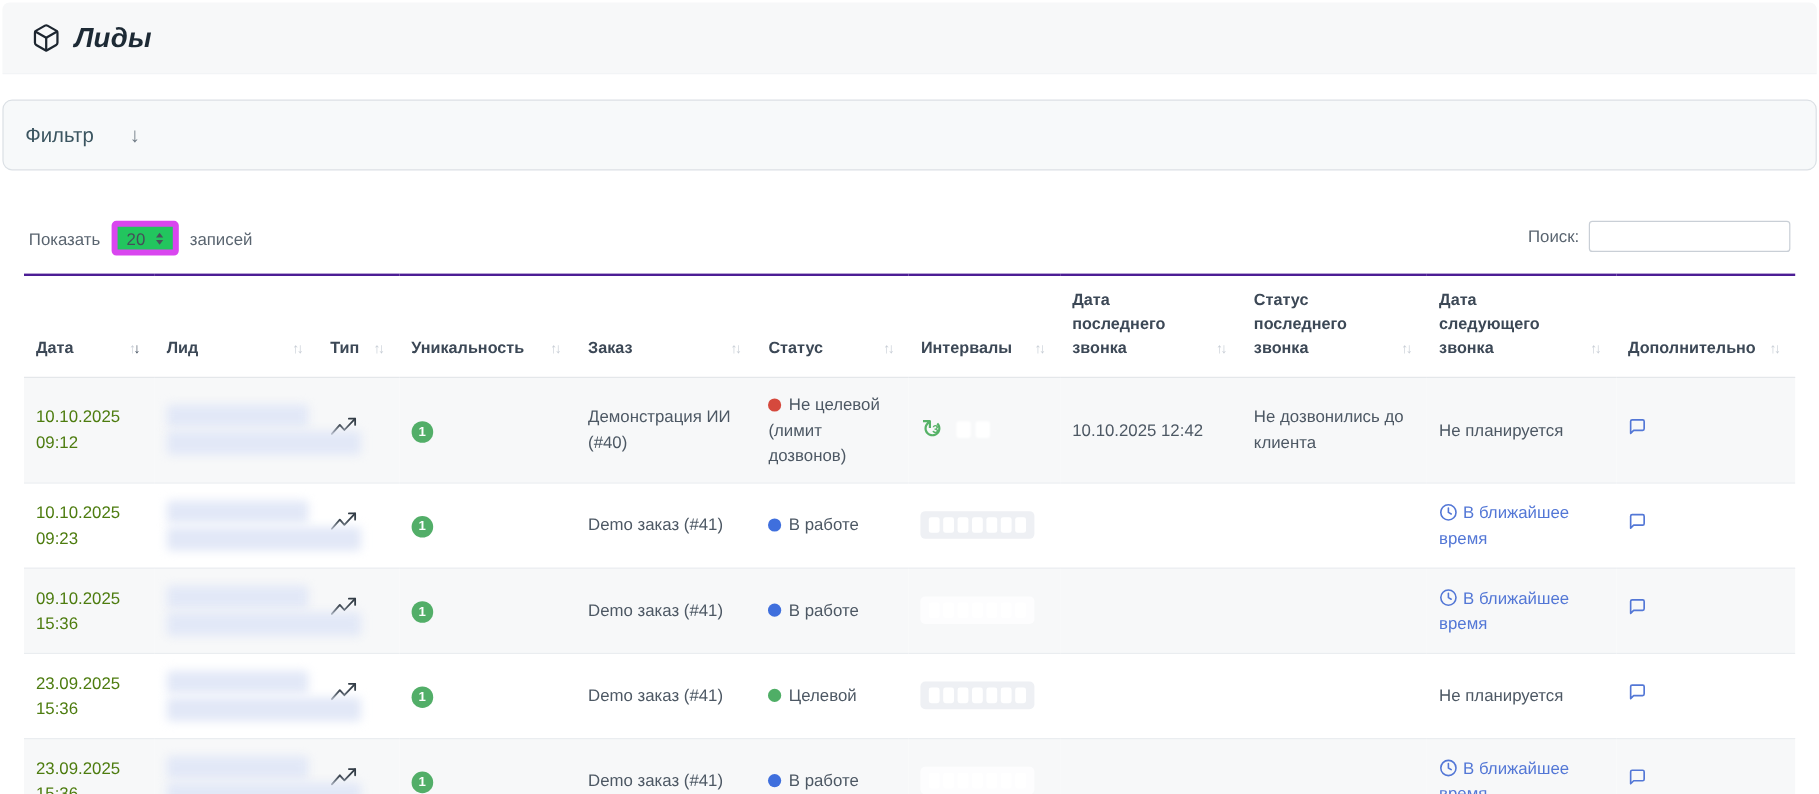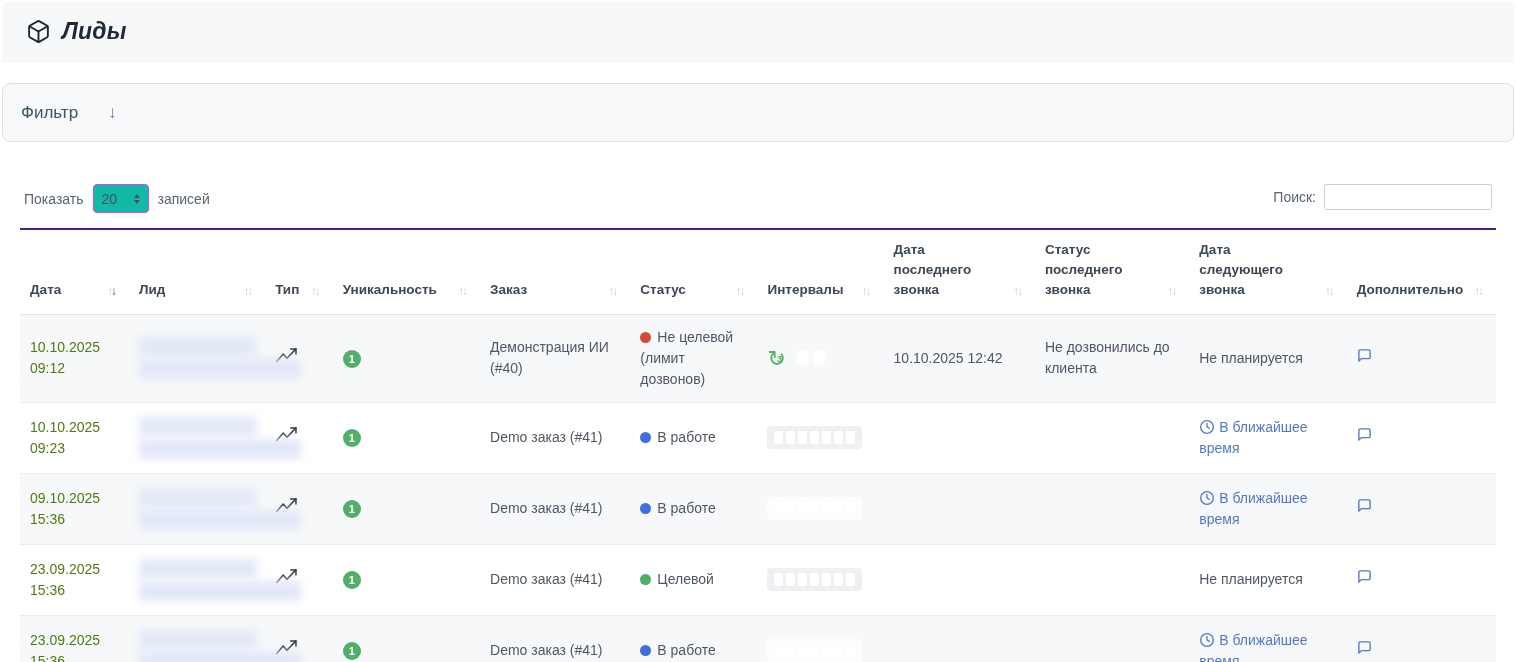--- a/index.html
+++ b/index.html
@@ -31,21 +31,21 @@
   .filter-chevron{ font-size:17px; color:#6e7a84; margin-top:1px; }
   
   .controls{
     margin:42px 24px 0 24px; height:30px;
     display:flex; justify-content:space-between; align-items:flex-start;
     font-size:14px; color:#5a6570;
   }
   .ctrl-left{ display:flex; align-items:center; gap:9px; }
   .page-size-select{
     height:29px; min-width:56px; padding:0 8px;
-    border:1px solid #d946ef; border-radius:4px; background:#14b8a6;
+    border:5px solid #d946ef; border-radius:4px; background:#22c55e;
     display:inline-flex; align-items:center; justify-content:space-between; gap:9px;
     color:#454f59; cursor:pointer;
   }
   .stepper{ display:flex; flex-direction:column; gap:2px; }
   .tri-up{ width:0;height:0;border-left:3.5px solid transparent;border-right:3.5px solid transparent;border-bottom:4.5px solid #49525c; }
   .tri-dn{ width:0;height:0;border-left:3.5px solid transparent;border-right:3.5px solid transparent;border-top:4.5px solid #49525c; }
   .ctrl-right{ display:flex; align-items:center; gap:8px; }
   .search-input{
     width:168px; height:26px; border:1px solid #c9cfd6; border-radius:3px;
     font-family:inherit; font-size:13px; padding:0 7px; outline:none; background:#fff;

